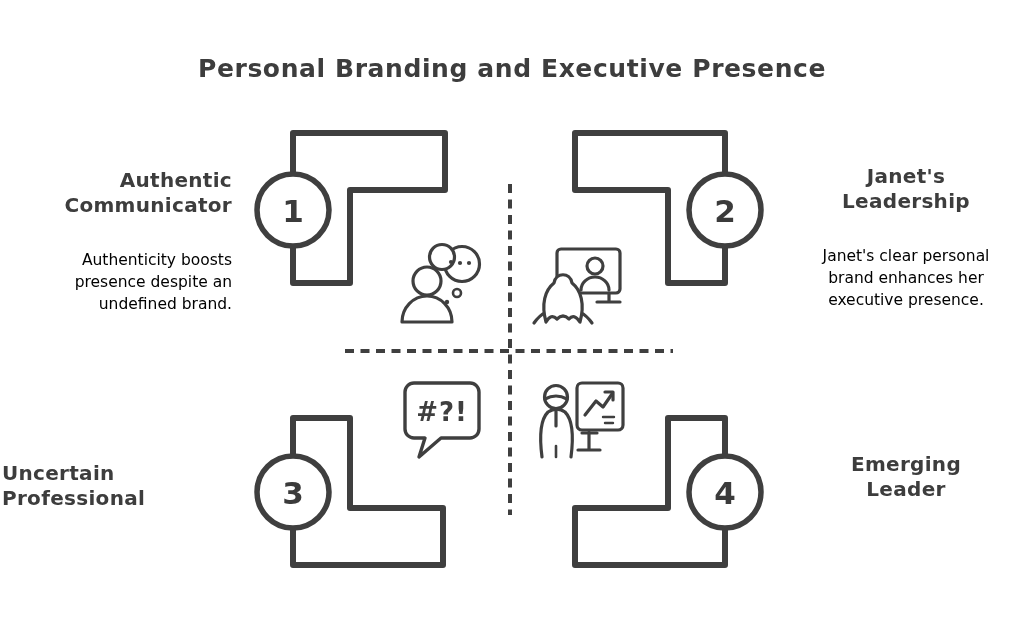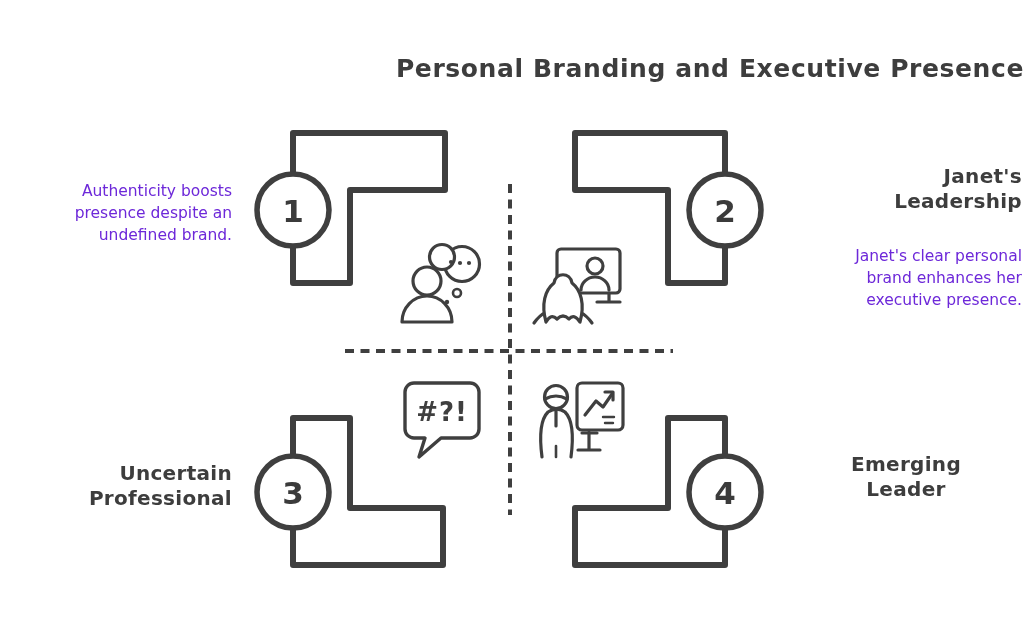--- a/index.html
+++ b/index.html
@@ -7,46 +7,46 @@
     position: relative;
     width: 1024px;
     height: 630px;
     background: #ffffff;
     font-family: "DejaVu Sans", "Liberation Sans", sans-serif;
     overflow: hidden;
   }
   .title {
     position: absolute;
     top: 54px; left: 0; right: 0;
-    text-align: right;
+    text-align: center;
     font-size: 25px;
     font-weight: bold;
     color: #3d3d3d;
     letter-spacing: 0.6px;
     margin: 0;
   }
   .diagram-svg { position: absolute; left: 0; top: 0; }
   .qtext { position: absolute; white-space: pre-line; }
   .qtext h2 {
     font-size: 20px;
     font-weight: bold;
     color: #3d3d3d;
     line-height: 1.24;
     letter-spacing: 0.3px;
     margin: 0;
   }
   .qtext p {
     font-size: 15.5px;
-    color: #6d28d9;
+    color: #000000;
     line-height: 1.42;
     margin: 12px 0 0 0;
   }
   .q-tl { right: 792px; top: 149px; width: 230px; text-align: right; }
-  .q-tr { left: 790px;  top: 145px; width: 232px; text-align: right; }
-  .q-bl { right: 792px; top: 442px; width: 230px; text-align: right; }
+  .q-tr { left: 790px;  top: 145px; width: 232px; text-align: center; }
+  .q-bl { right: 792px; top: 442px; width: 230px; text-align: left; }
   .q-br { left: 790px;  top: 433px; width: 232px; text-align: center; }
   .num {
     font-family: "DejaVu Sans", sans-serif;
     font-weight: bold;
     font-size: 31px;
     fill: #3b3b3b;
   }
   .bubble-txt {
     font-family: "DejaVu Sans", sans-serif;
     font-weight: bold;
@@ -123,20 +123,22 @@
       <path d="M589,432 L589,449 M582,433 L597,433 M578,450 L600,450"></path>
       <circle cx="556" cy="397" r="11.5" fill="#ffffff"></circle>
       <path d="M545,399 Q556,393 567,399"></path>
       <path d="M542,457 C539,434 541,419 548,412 Q557,406 565,412 C572,419 574,434 571,457"></path>
       <path d="M556,410 L556,426"></path>
       <path d="M556,446 L556,457" stroke-width="2.6"></path>
     </g>
   </svg>
 
   <div class="qtext q-tl">
+    <h2>Authentic
+Communicator</h2>
     <p>Authenticity boosts
 presence despite an
 undefined brand.</p>
   </div>
 
   <div class="qtext q-tr">
     <h2>Janet's
 Leadership</h2>
     <p>Janet's clear personal
 brand enhances her

